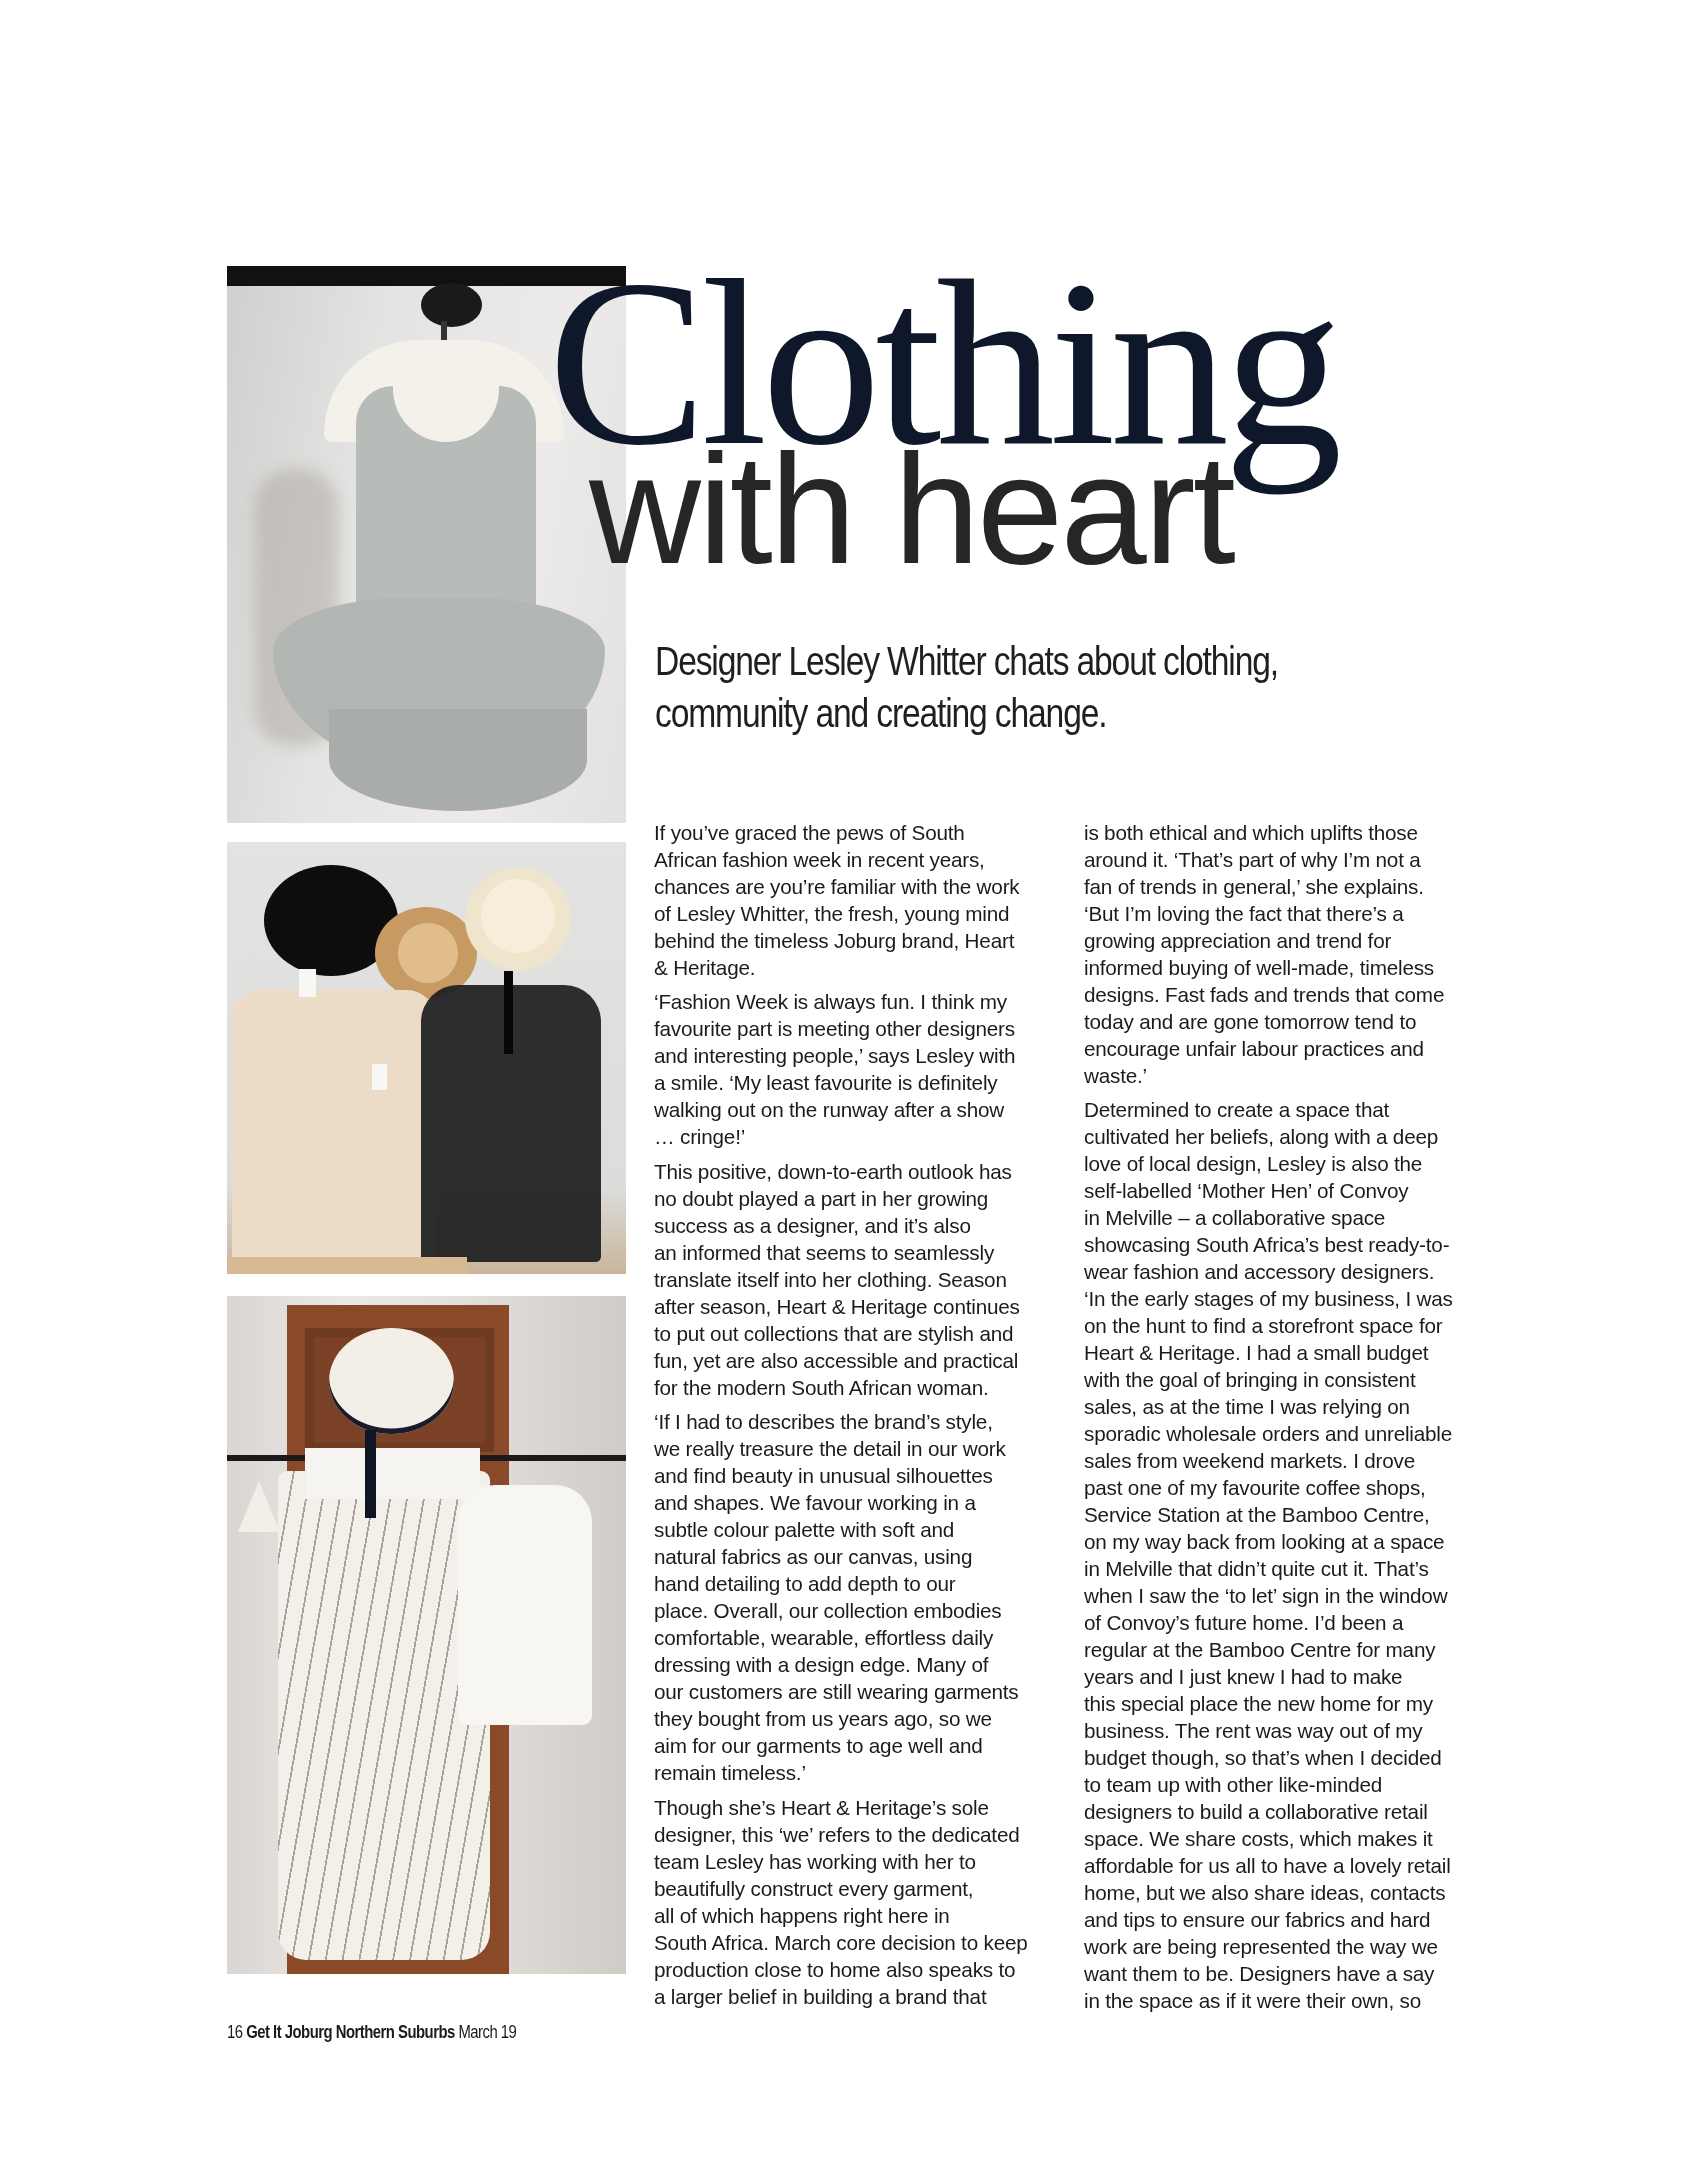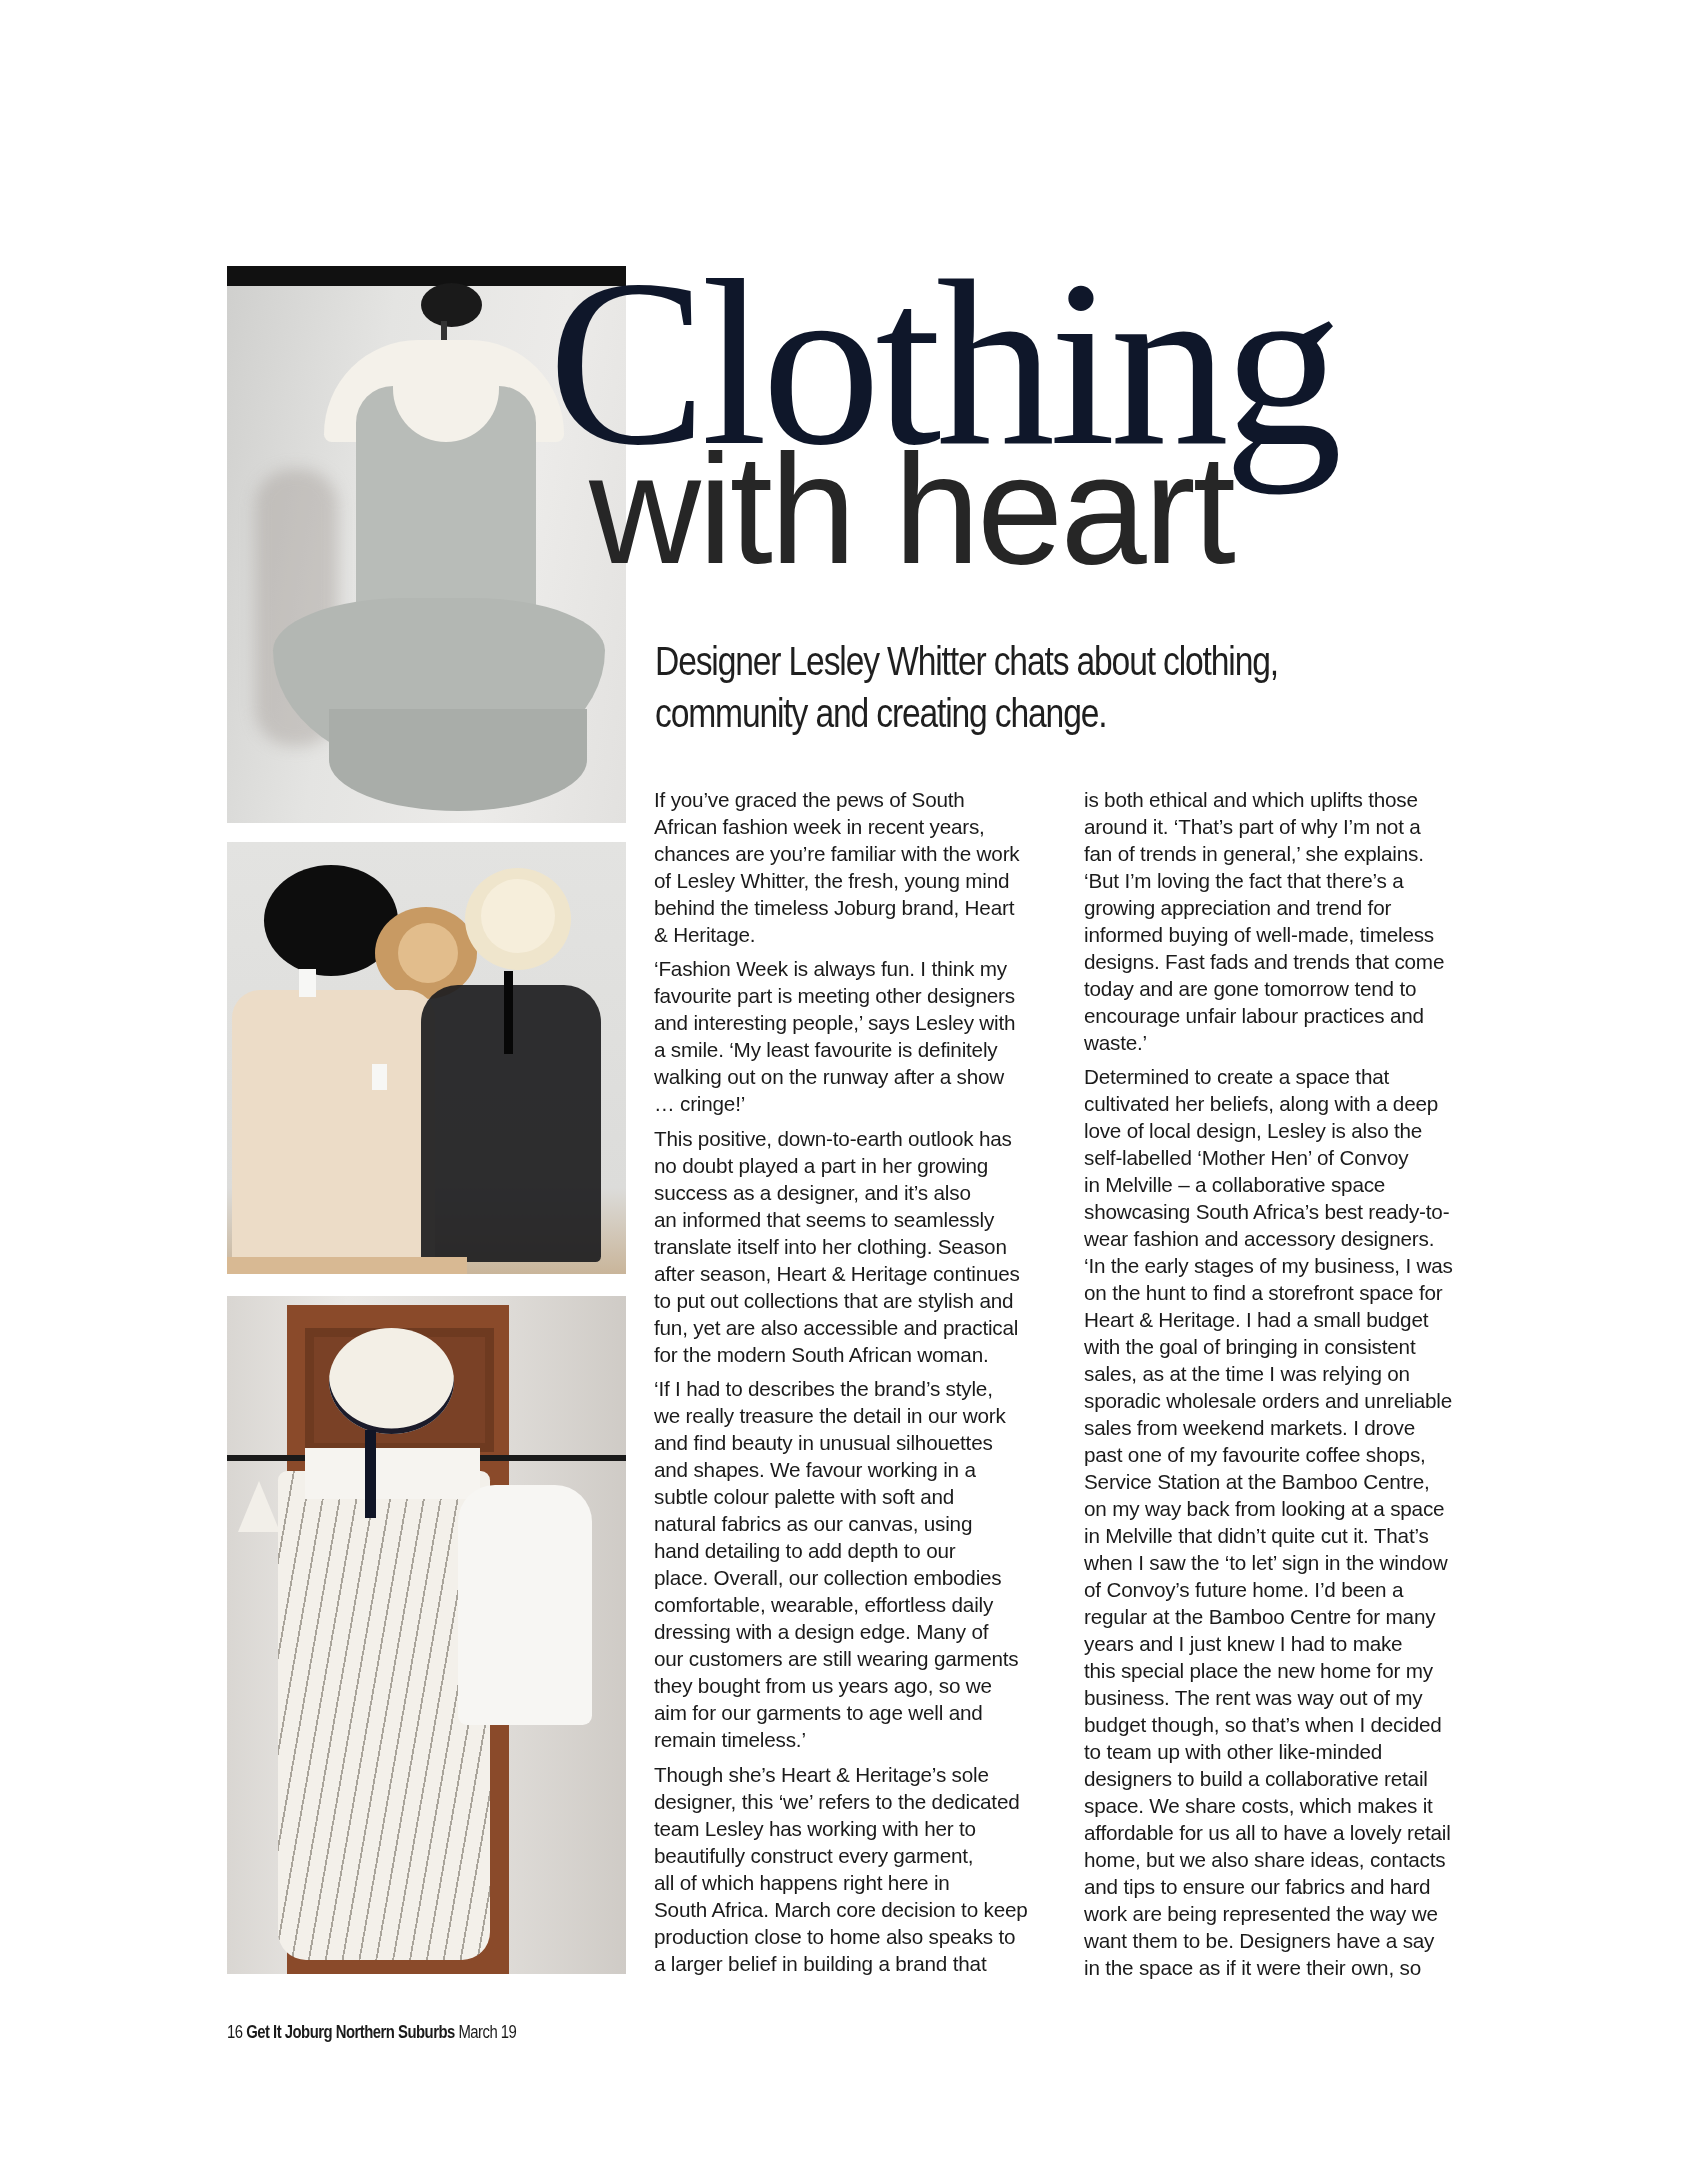--- a/index.html
+++ b/index.html
@@ -73,21 +73,21 @@
                white-space: nowrap; font-weight: 200; }
   .title-main, .title-sub { font-stretch: condensed; }
 
   .standfirst { position: absolute; left: 655px; top: 635px; width: 701px;
                 font-family: "Liberation Sans Narrow", "Liberation Sans", sans-serif;
                 font-size: 41px; line-height: 52px; color: #1f1f1f; letter-spacing: -1.4px;
                 transform: scaleX(0.82); transform-origin: left top; }
   .standfirst span { display: block; white-space: nowrap; }
 
   
-  .col { position: absolute; top: 786px; width: 406px; font-size: 20.7px; line-height: 27px;
+  .col { position: absolute; top: 819px; width: 406px; font-size: 20.7px; line-height: 27px;
          color: #1b1b1b; letter-spacing: -0.2px; }
   #col-1 { left: 654px; }
   #col-2 { left: 1084px; }
   .col p { margin: 0 0 7.4px 0; }
   .col .line { display: block; white-space: nowrap; }
 
   
   .footer { position: absolute; left: 227px; top: 2022px; font-size: 17.5px;
             font-family: "Liberation Sans", sans-serif; color: #1b1b1b; letter-spacing: -0.6px;
             transform: scaleX(0.85); transform-origin: left top; white-space: nowrap; }

